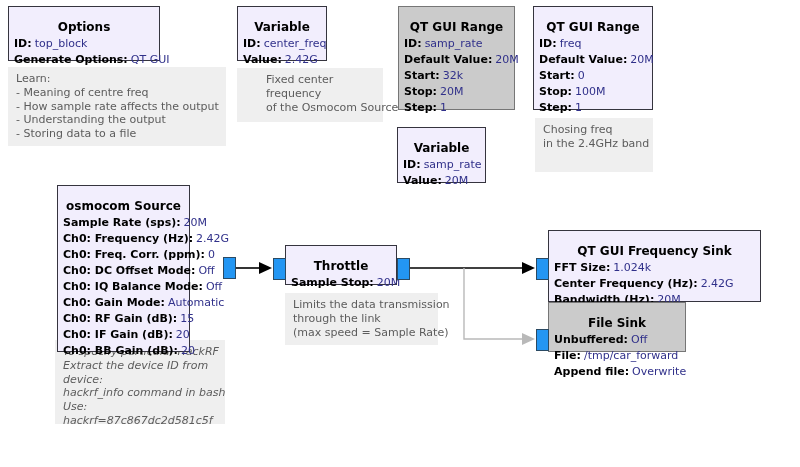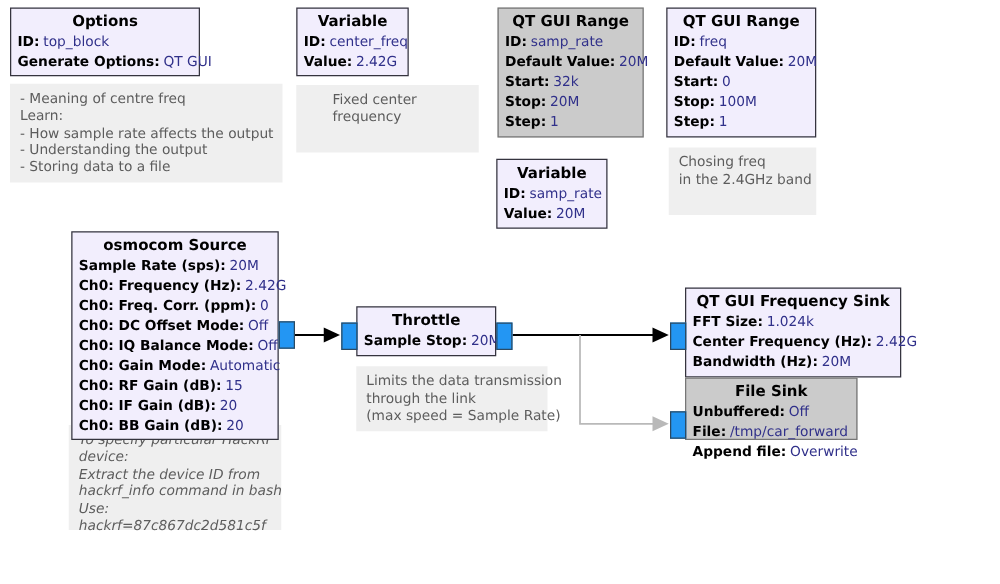--- a/index.html
+++ b/index.html
@@ -29,21 +29,21 @@
     border:1px solid var(--block-border);
     box-sizing:border-box;
     z-index:2;
   }
   .block.disabled{
     background:var(--disabled-bg);
     border-color:var(--disabled-border);
   }
   .btitle{
     font-size:12px;font-weight:bold;text-align:center;
-    color:var(--label-color);line-height:17px;padding-top:2px;
+    color:var(--label-color);line-height:17px;padding-top:12px;
     white-space:nowrap;overflow:hidden;
   }
   .prow{
     font-size:11px;line-height:16px;padding-left:5px;
     white-space:nowrap;
   }
   .pl{font-weight:bold;color:var(--label-color);margin-right:3px;}
   .pv{color:var(--value-color);}
   .port{
     position:absolute;width:13px;height:22px;
@@ -133,21 +133,21 @@
   <div class="block" style="left:397px;top:127px;width:89px;height:56px;">
     <div class="btitle">Variable</div>
     <div class="prow">
       <span class="pl">ID:</span><span class="pv">samp_rate</span>
     </div>
     <div class="prow">
       <span class="pl">Value:</span><span class="pv">20M</span>
     </div>
   </div>
 
-  <div class="block" style="left:57px;top:185px;width:166px;height:167px;">
+  <div class="block" style="left:57px;top:185px;width:133px;height:167px;">
     <div class="btitle">osmocom Source</div>
     <div class="prow">
       <span class="pl">Sample Rate (sps):</span><span class="pv">20M</span>
     </div>
     <div class="prow">
       <span class="pl">Ch0: Frequency (Hz):</span><span class="pv">2.42G</span>
     </div>
     <div class="prow">
       <span class="pl">Ch0: Freq. Corr. (ppm):</span><span class="pv">0</span>
     </div>
@@ -174,21 +174,21 @@
 
   <div class="block" style="left:285px;top:245px;width:112px;height:40px;">
     <div class="btitle">Throttle</div>
     <div class="prow">
       <span class="pl">Sample Stop:</span><span class="pv">20M</span>
     </div>
     <div class="port" style="left:-13px;top:12px;"></div>
     <div class="port" style="left:111px;top:12px;"></div>
   </div>
 
-  <div class="block" style="left:548px;top:230px;width:173px;height:72px;">
+  <div class="block" style="left:548px;top:230px;width:213px;height:72px;">
     <div class="btitle">QT GUI Frequency Sink</div>
     <div class="prow">
       <span class="pl">FFT Size:</span><span class="pv">1.024k</span>
     </div>
     <div class="prow">
       <span class="pl">Center Frequency (Hz):</span><span class="pv">2.42G</span>
     </div>
     <div class="prow">
       <span class="pl">Bandwidth (Hz):</span><span class="pv">20M</span>
     </div>
@@ -203,45 +203,46 @@
     <div class="prow">
       <span class="pl">File:</span><span class="pv">/tmp/car_forward</span>
     </div>
     <div class="prow">
       <span class="pl">Append file:</span><span class="pv">Overwrite</span>
     </div>
     <div class="port" style="left:-13px;top:26px;"></div>
   </div>
 
   <div class="comment" style="left:8px;top:67px;width:218px;height:79px;">
+    <div>Learn:</div>
     <div>- Meaning of centre freq</div>
-    <div>Learn:</div>
     <div>- How sample rate affects the output</div>
     <div>- Understanding the output</div>
     <div>- Storing data to a file</div>
   </div>
 
   <div class="comment" style="left:237px;top:68px;width:146px;height:54px;padding-left:29px;">
     <div>Fixed center</div>
     <div>frequency</div>
+    <div>of the Osmocom Source</div>
   </div>
 
   <div class="comment" style="left:535px;top:118px;width:118px;height:54px;">
     <div>Chosing freq</div>
     <div>in the 2.4GHz band</div>
   </div>
 
   <div class="comment" style="left:285px;top:293px;width:153px;height:52px;">
     <div>Limits the data transmission</div>
     <div>through the link</div>
     <div>(max speed = Sample Rate)</div>
   </div>
 
   <div class="comment" style="left:55px;top:340px;width:170px;height:84px;font-style:italic;">
     <div>To specify particular HackRF</div>
+    <div>Extract the device ID from</div>
     <div>device:</div>
-    <div>Extract the device ID from</div>
     <div>hackrf_info command in bash</div>
     <div>Use:</div>
     <div>hackrf=87c867dc2d581c5f</div>
   </div>
 
 </div>
 
 </body></html>

